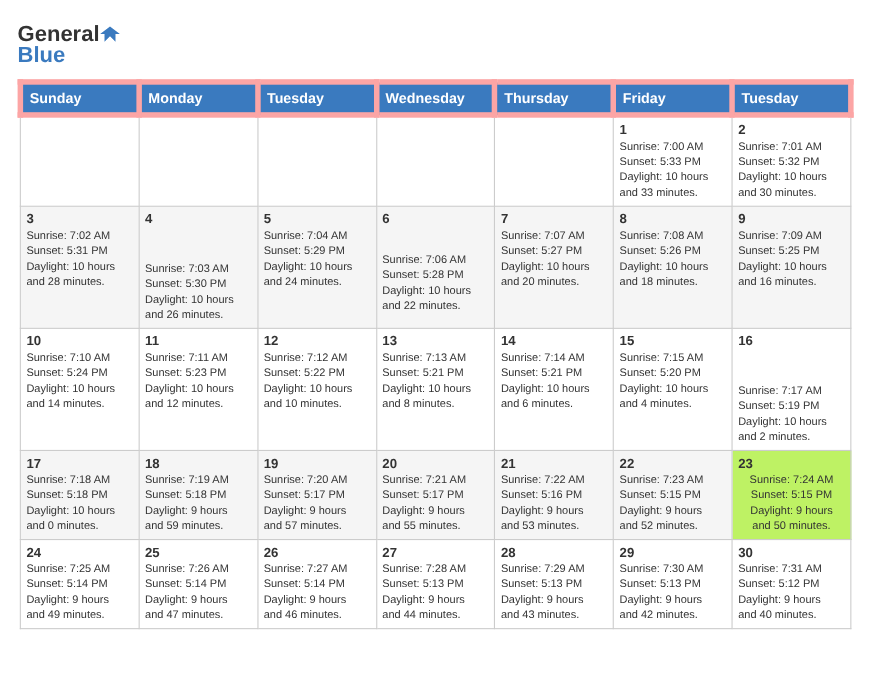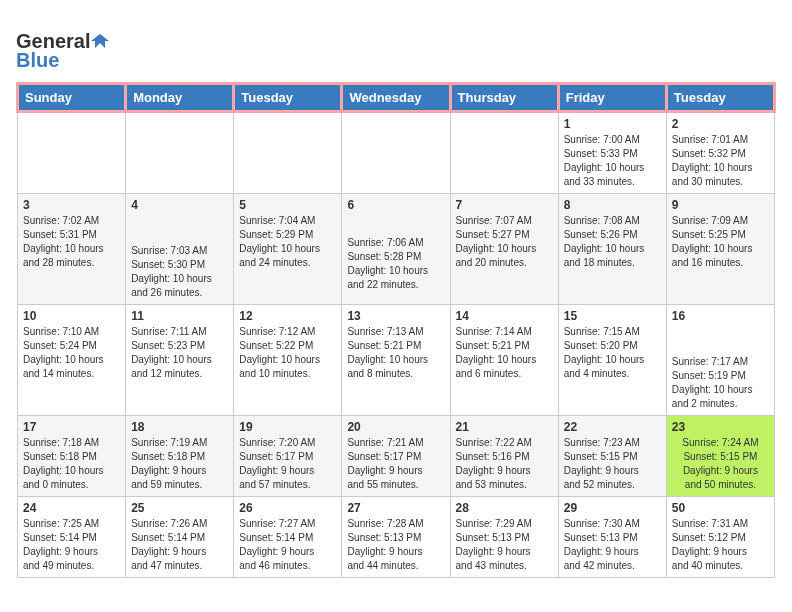--- a/index.html
+++ b/index.html
@@ -5,21 +5,21 @@
     * { margin: 0; padding: 0; box-sizing: border-box; }
     body {
       font-family: Arial, sans-serif;
       background: #fff;
       width: 792px;
       height: 612px;
       overflow: hidden;
     }
     .page {
       width: 792px;
-      padding: 30px 16px 10px 16px;
+      padding: 20px 16px 10px 16px;
     }
     .header {
       display: flex;
       justify-content: space-between;
       align-items: flex-start;
       margin-bottom: 10px;
     }
     .logo {
       display: flex;
       flex-direction: column;
@@ -42,21 +42,21 @@
       border-collapse: collapse;
       table-layout: fixed;
     }
     .calendar th {
       background-color: #3a7abf;
       color: #fff;
       text-align: left;
       padding: 5px 6px;
       font-size: 13px;
       font-weight: bold;
-      border: 3px solid #fca5a5;
+      border: 5px solid #fca5a5;
     }
     .calendar td {
       border: 1px solid #ccc;
       vertical-align: top;
       padding: 4px 5px;
       height: 78px;
       background: #fff;
       font-size: 10.5px;
       color: #333;
     }
@@ -322,21 +322,21 @@
 and 43 minutes.</div>
           </td>
           <td>
             <span class="day-num">29</span>
             <div class="day-info" style="white-space: pre-line;">Sunrise: 7:30 AM
 Sunset: 5:13 PM
 Daylight: 9 hours
 and 42 minutes.</div>
           </td>
           <td>
-            <span class="day-num">50</span>
+            <span class="day-num">30</span>
             <div class="day-info" style="white-space: pre-line;">Sunrise: 7:31 AM
 Sunset: 5:12 PM
 Daylight: 9 hours
 and 40 minutes.</div>
           </td>
         </tr>
       </tbody>
   </table>
 </div>
 

